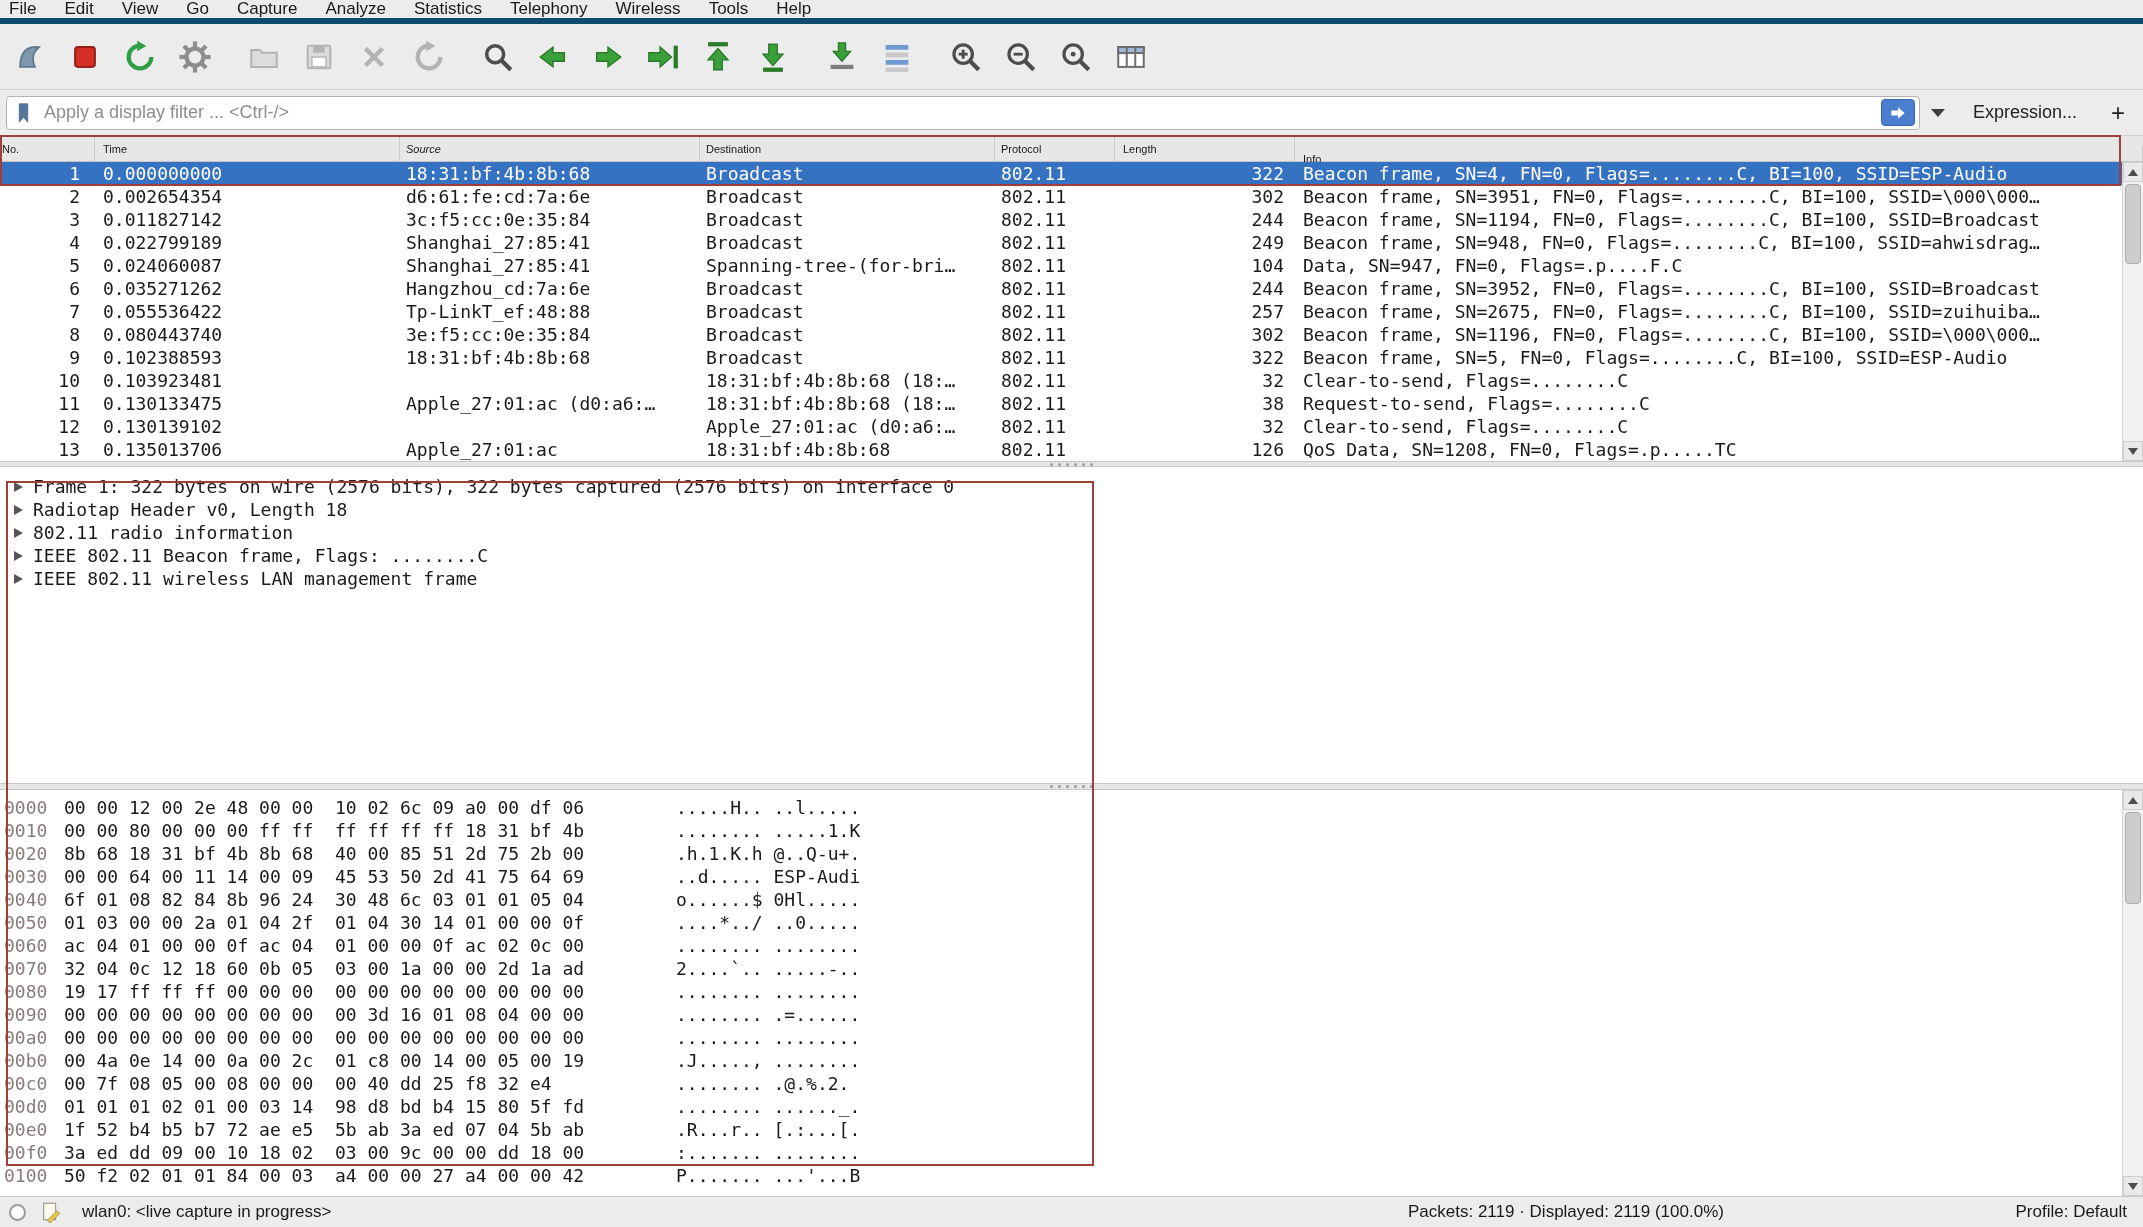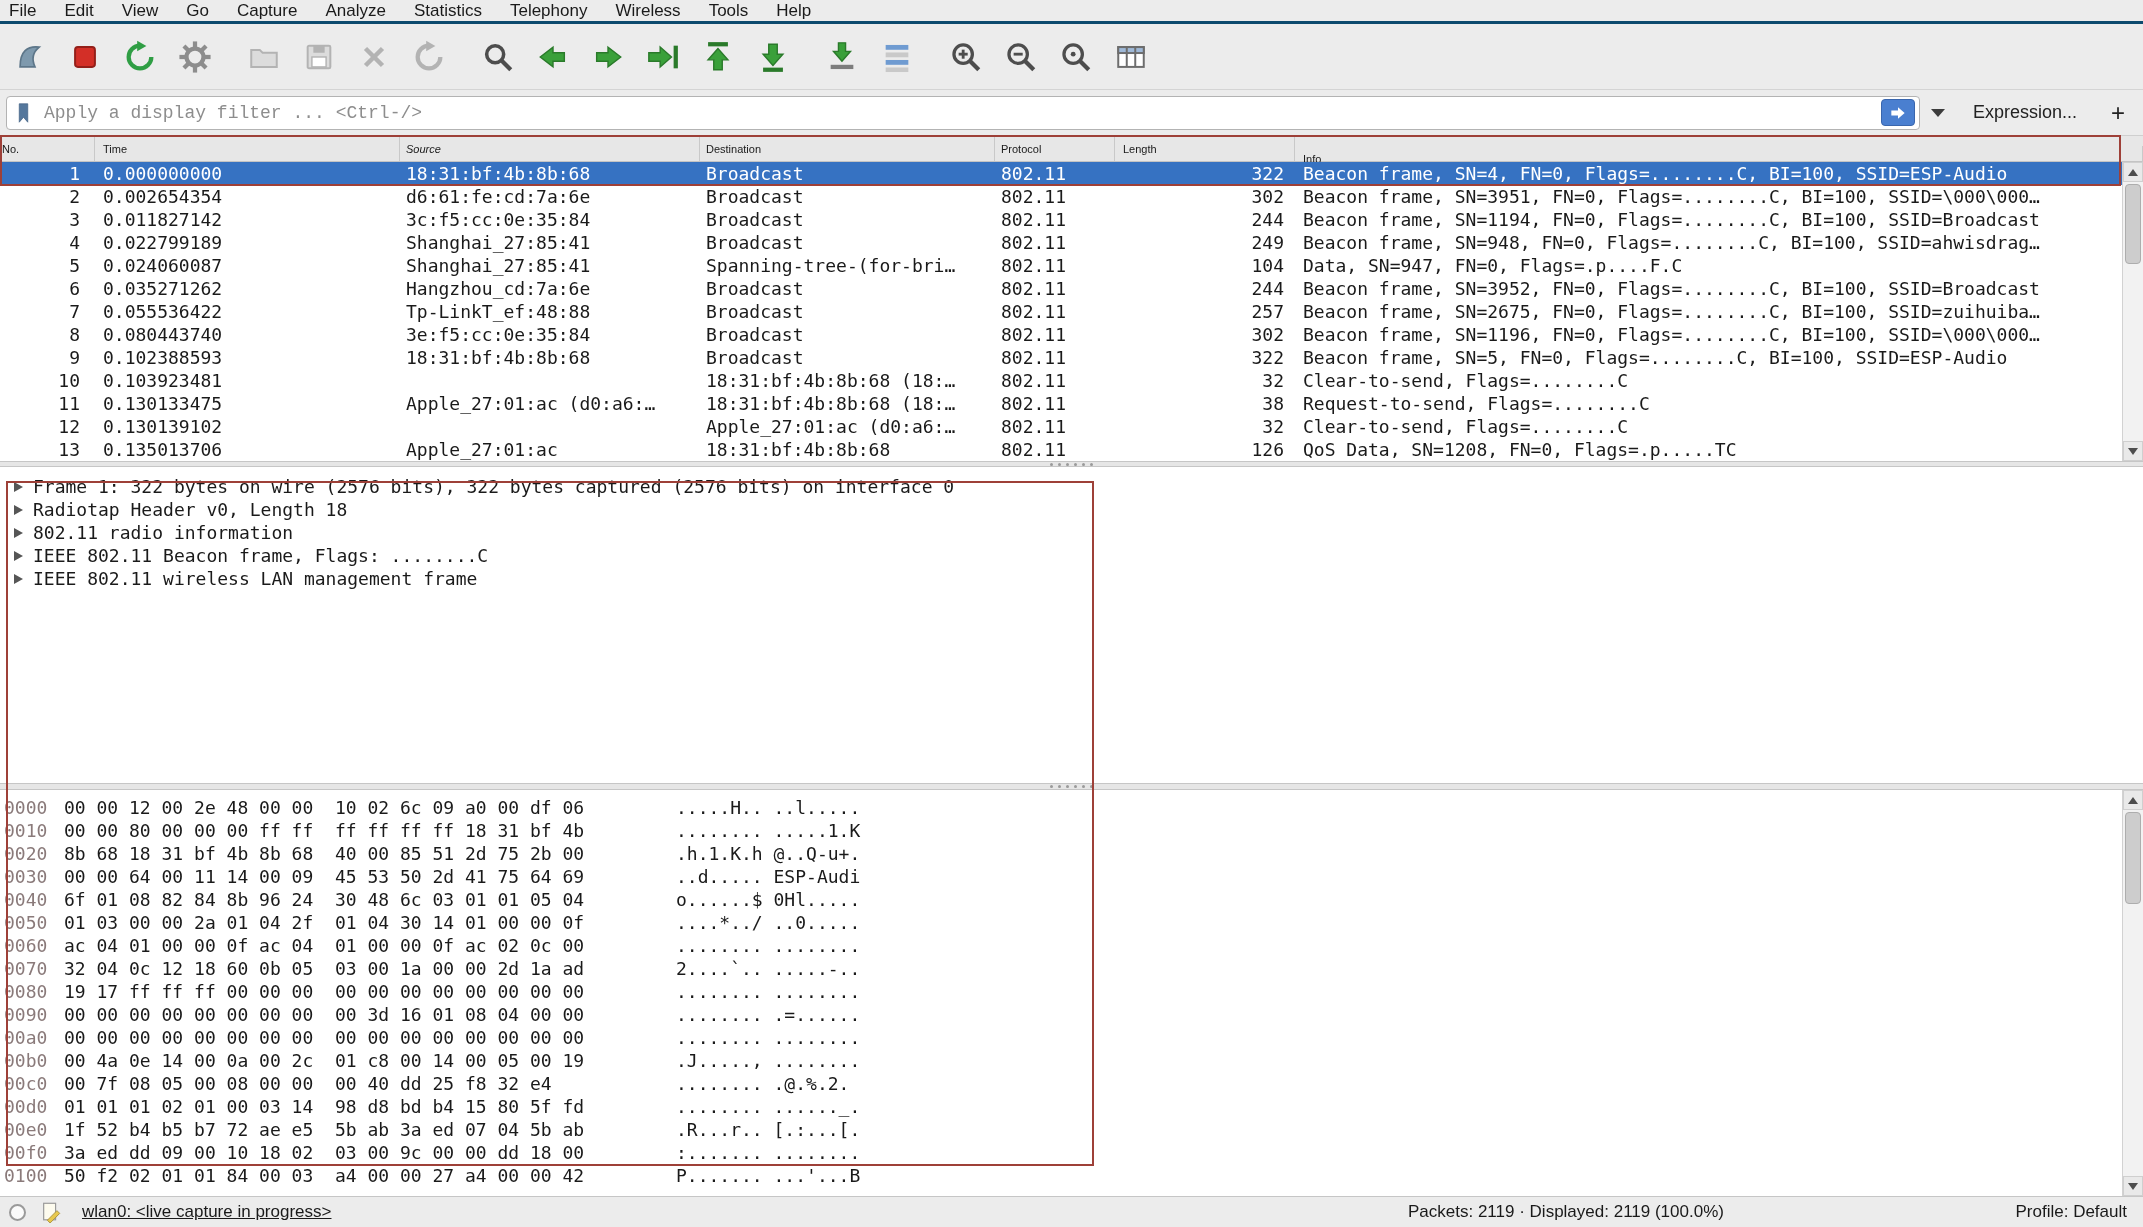--- a/index.html
+++ b/index.html
@@ -2,35 +2,35 @@
 <html><head>
 <meta charset="utf-8">
 <style>
   html,body{margin:0;padding:0;background:#fff;}
   body{width:2143px;height:1227px;overflow:hidden;font-family:"Liberation Sans","DejaVu Sans",sans-serif;color:#1a1a1a;}
   .app{position:relative;width:2143px;height:1227px;background:#fff;}
   .abs{position:absolute;left:0;right:0;}
   *{box-sizing:border-box;}
 
   
-  .menubar{top:0;height:24px;background:#ececec;border-bottom:3px solid #0c4a6e;display:flex;align-items:center;font-size:17px;}
+  .menubar{top:0;height:24px;background:#ececec;border-bottom:6px solid #0c4a6e;display:flex;align-items:center;font-size:17px;}
   .mitem{padding:0 14px;white-space:nowrap;}
   .mitem:first-child{padding-left:9px;}
 
   
   .toolbar{top:24px;height:66px;background:#ececec;border-bottom:1px solid #d4d4d4;display:flex;align-items:center;padding-left:6px;}
   .tbtn{width:48px;height:46px;display:flex;align-items:center;justify-content:center;border-radius:4px;margin-right:7px;}
   .tbtn svg{width:34px;height:34px;}
   .tsep{width:14px;height:1px;}
 
   
   .filterbar{top:90px;height:46px;background:#ececec;border-bottom:1px solid #cfcfcf;display:flex;align-items:center;padding:0 12px 0 6px;}
   .filter-input{flex:1;height:34px;background:#fff;border:1px solid #b3b3b3;border-radius:4px;display:flex;align-items:center;padding:0 4px 0 8px;}
   .filter-input svg{width:17px;height:22px;margin-right:10px;flex:none;}
-  .filter-field{flex:1;border:none;outline:none;background:transparent;font-size:18px;font-family:Liberation Mono, monospace;color:#4c1d95;}
+  .filter-field{flex:1;border:none;outline:none;background:transparent;font-size:18px;font-family:Liberation Sans, sans-serif;color:#4c1d95;}
   .filter-field::placeholder{color:#8d8d8d;opacity:1;}
   .apply-btn{width:34px;height:27px;background:#4a7fd0;border:1px solid #3a66ad;border-radius:4px;display:flex;align-items:center;justify-content:center;flex:none;}
   .apply-btn svg{width:20px;height:20px;margin:0;}
   .chev-btn{width:26px;height:34px;display:flex;align-items:center;justify-content:center;margin-left:5px;}
   .chev{width:0;height:0;border-left:7px solid transparent;border-right:7px solid transparent;border-top:8px solid #3c3c3c;}
   .expr-btn{font-size:18px;color:#222;padding:0 20px 0 22px;white-space:nowrap;}
   .add-btn{font-size:24px;color:#222;padding:0 6px 0 14px;}
 
   
   .plist-header{top:136px;height:26px;background:#e7e7e7;border-bottom:1px solid #c4c4c4;display:flex;align-items:center;font-size:11px;}
@@ -83,21 +83,21 @@
   
   .hexpane{top:790px;height:406px;background:#fff;padding:6px 0 0 4px;overflow:hidden;}
   .hex-row{display:flex;height:23px;font-family:"DejaVu Sans Mono",monospace;font-size:18px;line-height:23px;white-space:pre;}
   .hx-off{width:60px;color:#8a7a7a;}
   .hx-bytes{width:612px;}
 
   
   .statusbar{top:1196px;height:31px;background:#ececec;border-top:1px solid #c6c6c6;display:flex;align-items:center;font-size:17px;}
   .expert-dot{width:17px;height:17px;border-radius:50%;border:2px solid #9a9a9a;background:#fbfbfb;margin-left:9px;flex:none;}
   .comment-ic{margin-left:14px;flex:none;display:flex;}
-  .status-left{margin-left:20px;white-space:pre;text-decoration:underline;}
+  .status-left{margin-left:20px;white-space:pre;}
   .status-packets{position:absolute;left:1408px;top:50%;transform:translateY(-50%);white-space:pre;}
   .status-profile{position:absolute;right:16px;top:50%;transform:translateY(-50%);white-space:pre;}
 
   
   .annot{position:absolute;border:2px solid #9e4038;pointer-events:none;background:transparent;}
   .annot1{left:0;top:135px;width:2121px;height:51px;}
   .annot2{left:6px;top:481px;width:1088px;height:685px;}
 </style>
 </head>
 <body>

